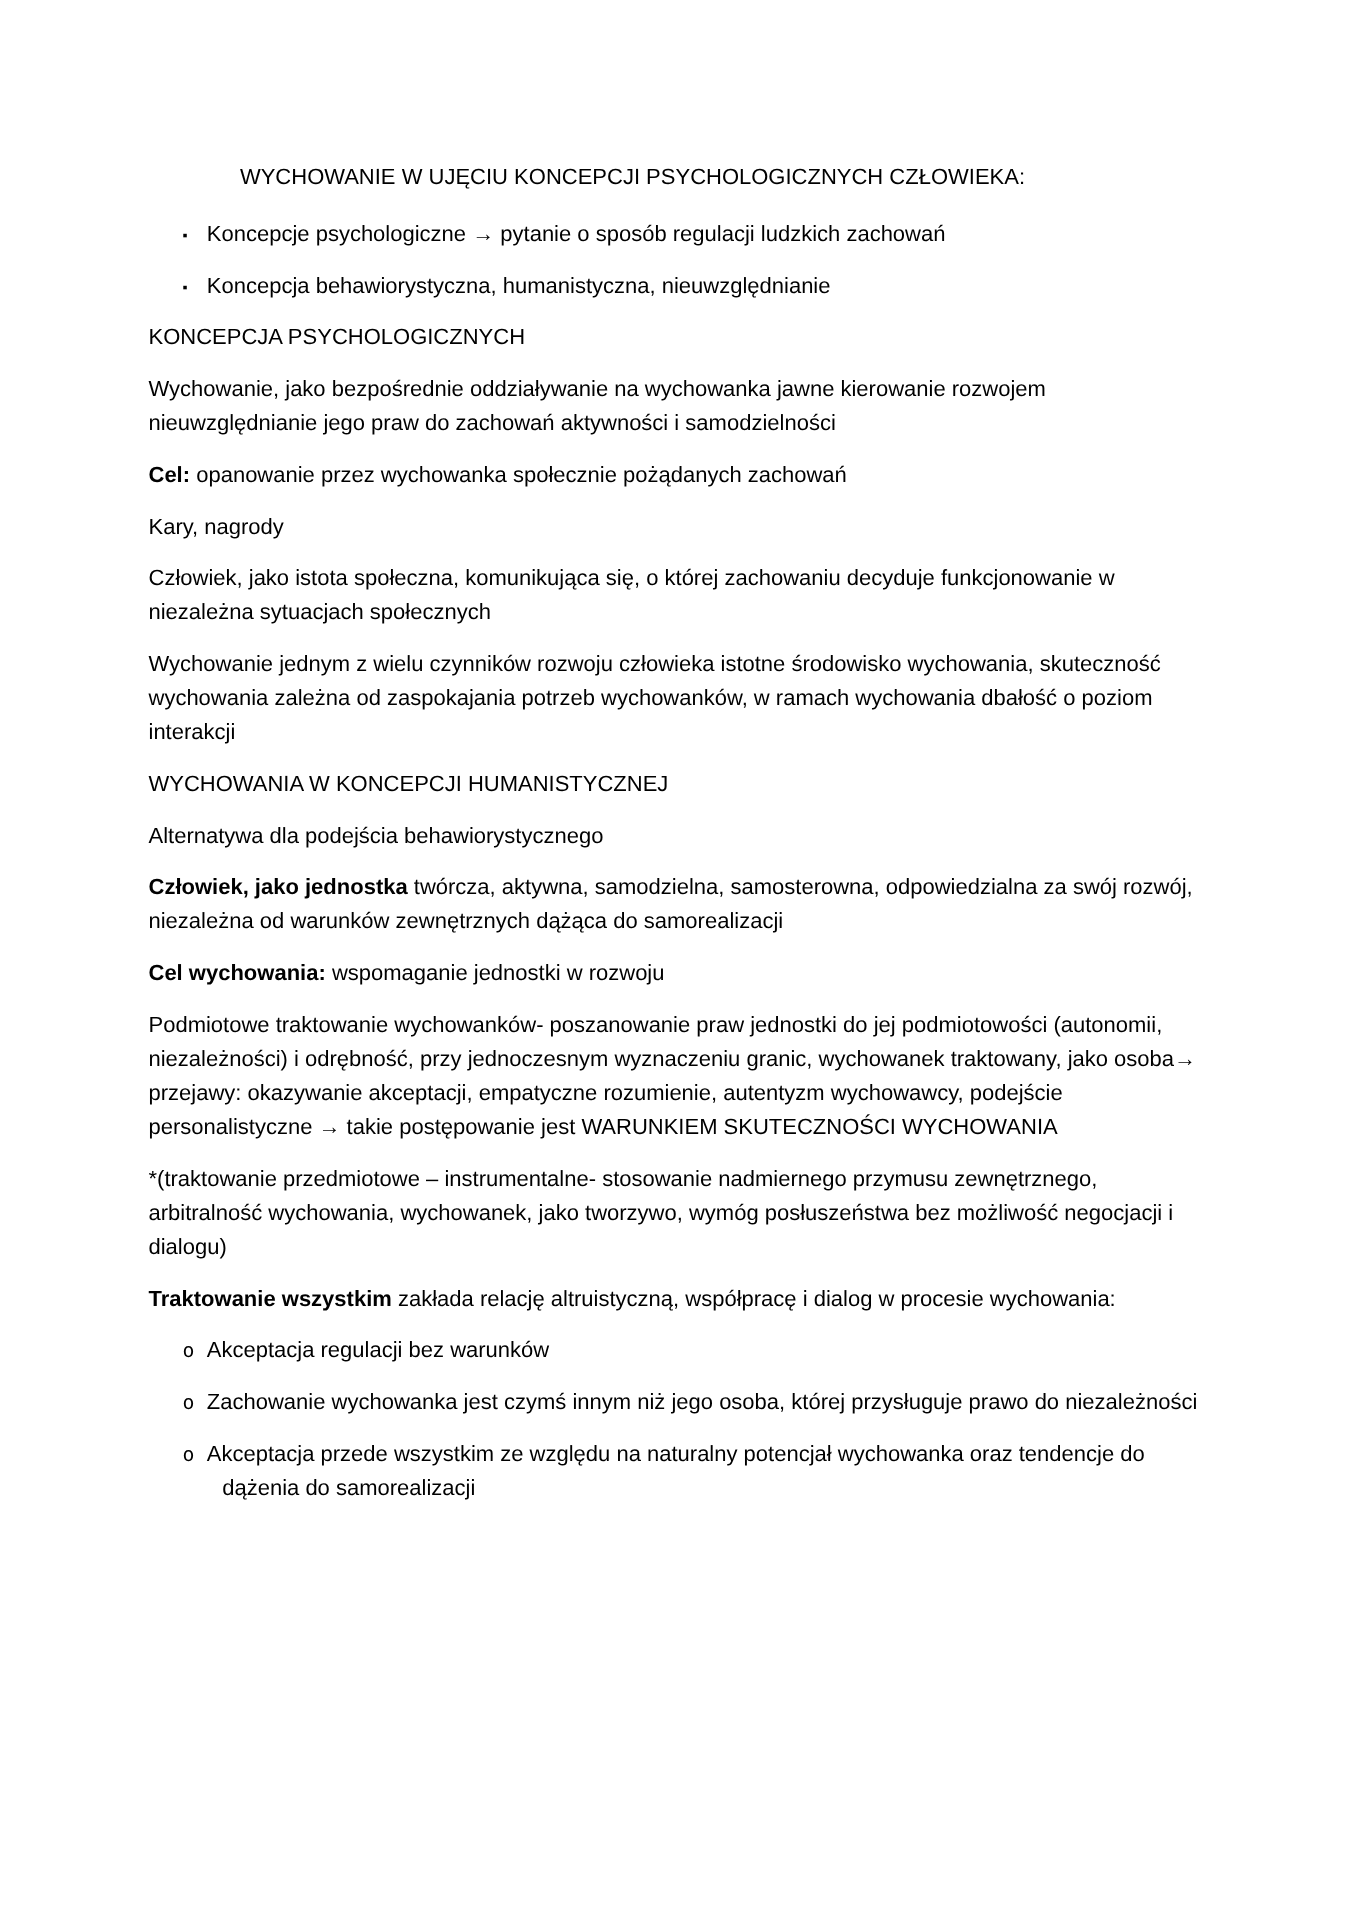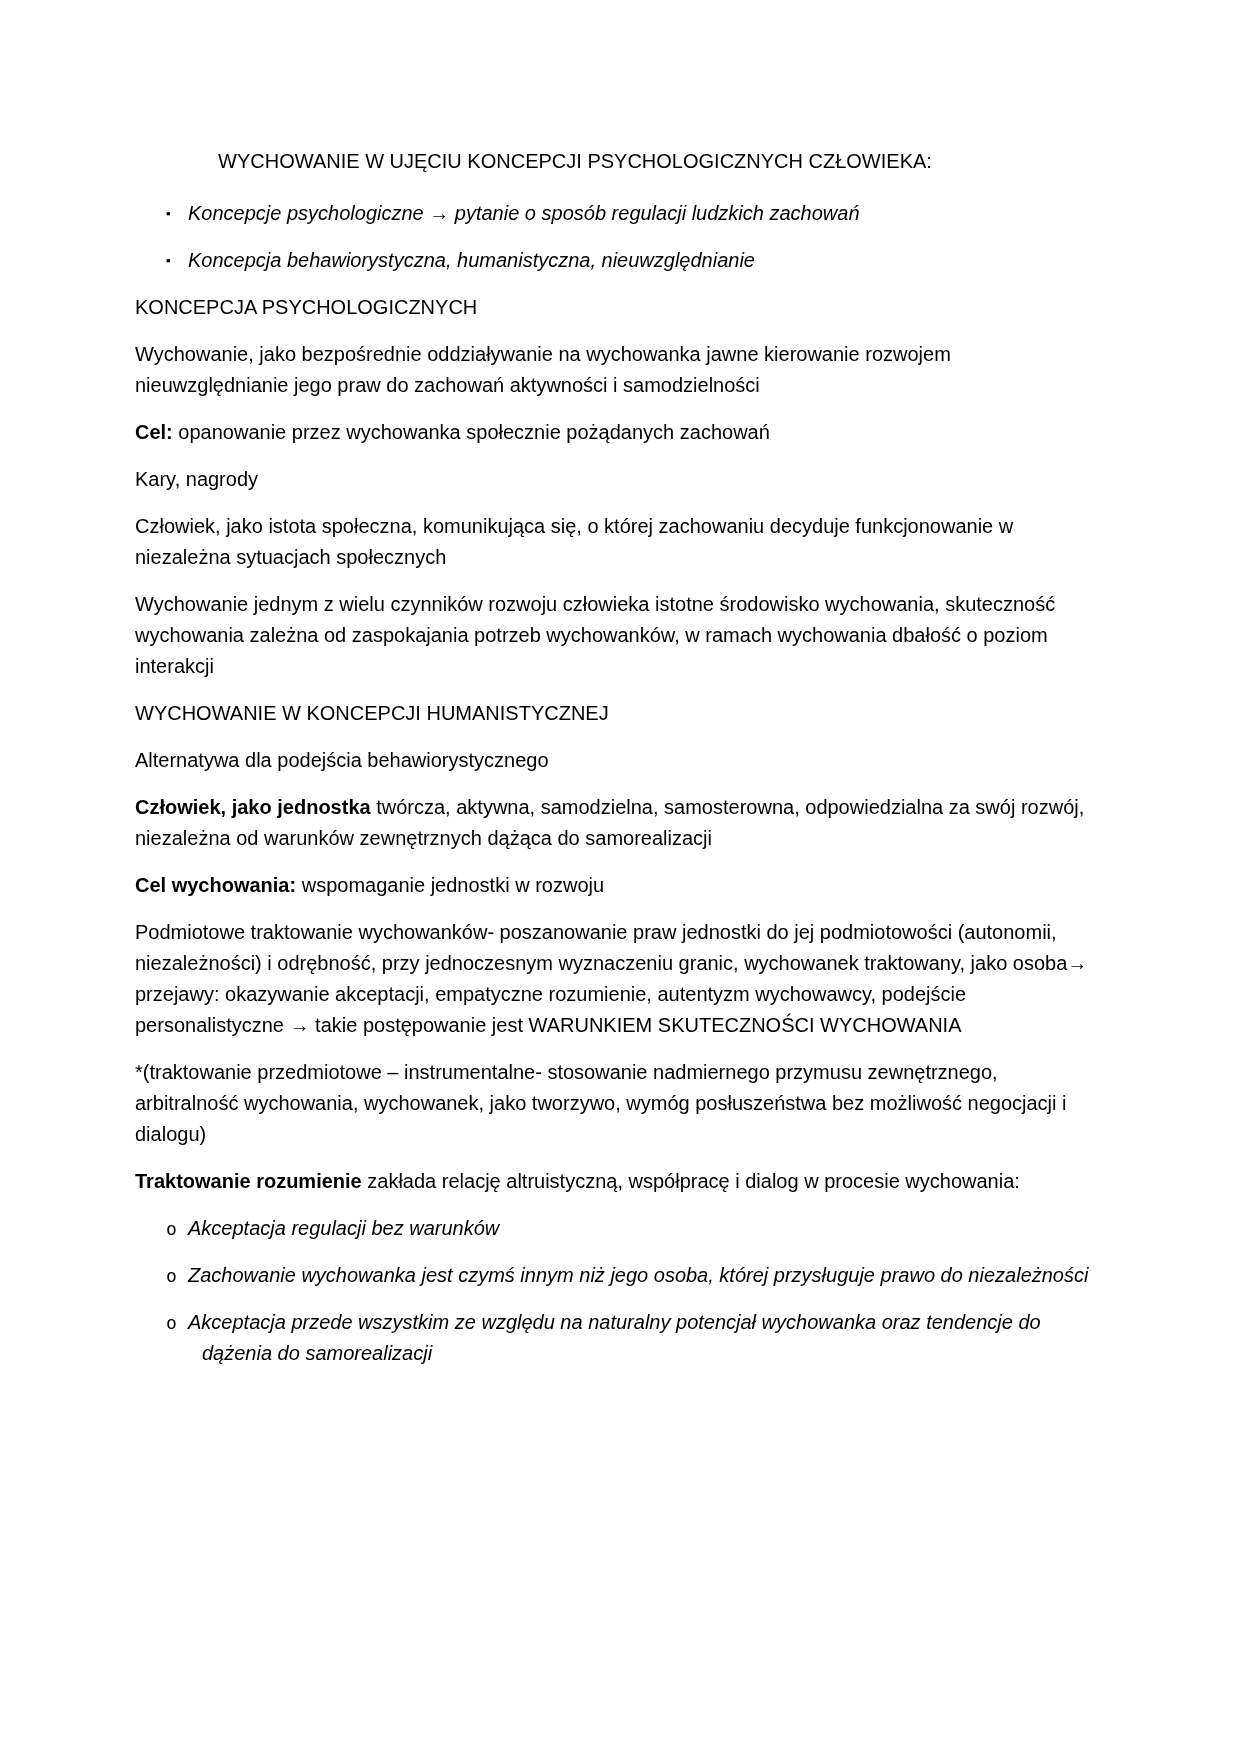--- a/index.html
+++ b/index.html
@@ -43,21 +43,20 @@
   }
   .marker.circle {
     font-family: "DejaVu Sans Mono", monospace;
     font-size: 18px;
     line-height: 31px;
   }
   .bullet .text {
     flex: 1 1 auto;
     padding-left: 14px;
     text-indent: -14px;
-    font-style: italic;
   }
 </style>
 </head>
 <body>
 
 <div class="page">
 
   <h1 class="title">WYCHOWANIE W UJĘCIU KONCEPCJI PSYCHOLOGICZNYCH CZŁOWIEKA:</h1>
 
   <ul>
@@ -77,33 +76,33 @@
   <p class="block">Wychowanie, jako bezpośrednie oddziaływanie na wychowanka jawne kierowanie rozwojem nieuwzględnianie jego praw do zachowań aktywności i samodzielności</p>
 
   <p class="block"><strong>Cel:</strong><span> opanowanie przez wychowanka społecznie pożądanych zachowań</span></p>
 
   <p class="block">Kary, nagrody</p>
 
   <p class="block">Człowiek, jako istota społeczna, komunikująca się, o której zachowaniu decyduje funkcjonowanie w niezależna sytuacjach społecznych</p>
 
   <p class="block">Wychowanie jednym z wielu czynników rozwoju człowieka istotne środowisko wychowania, skuteczność wychowania zależna od zaspokajania potrzeb wychowanków, w ramach wychowania dbałość o poziom interakcji</p>
 
-  <p class="block">WYCHOWANIE W KONCEPCJI HUMANISTYCZNEJ</p>
+  <p class="block">WYCHOWANIA W KONCEPCJI HUMANISTYCZNEJ</p>
 
   <p class="block">Alternatywa dla podejścia behawiorystycznego</p>
 
   <p class="block"><strong>Człowiek, jako jednostka</strong><span> twórcza, aktywna, samodzielna, samosterowna, odpowiedzialna za swój rozwój, niezależna od warunków zewnętrznych dążąca do samorealizacji</span></p>
 
   <p class="block"><strong>Cel wychowania:</strong><span> wspomaganie jednostki w rozwoju</span></p>
 
   <p class="block">Podmiotowe traktowanie wychowanków- poszanowanie praw jednostki do jej podmiotowości (autonomii, niezależności) i odrębność, przy jednoczesnym wyznaczeniu granic, wychowanek traktowany, jako osoba→ przejawy: okazywanie akceptacji, empatyczne rozumienie, autentyzm wychowawcy, podejście personalistyczne → takie postępowanie jest WARUNKIEM SKUTECZNOŚCI WYCHOWANIA</p>
 
   <p class="block">*(traktowanie przedmiotowe – instrumentalne- stosowanie nadmiernego przymusu zewnętrznego, arbitralność wychowania, wychowanek, jako tworzywo, wymóg posłuszeństwa bez możliwość negocjacji i dialogu)</p>
 
-  <p class="block"><strong>Traktowanie rozumienie</strong><span> zakłada relację altruistyczną, współpracę i dialog w procesie wychowania:</span></p>
+  <p class="block"><strong>Traktowanie wszystkim</strong><span> zakłada relację altruistyczną, współpracę i dialog w procesie wychowania:</span></p>
 
   <ul>
     <li class="bullet">
       <span class="marker circle">o</span>
       <span class="text">Akceptacja regulacji bez warunków</span>
     </li>
     <li class="bullet">
       <span class="marker circle">o</span>
       <span class="text">Zachowanie wychowanka jest czymś innym niż jego osoba, której przysługuje prawo do niezależności</span>
     </li>

